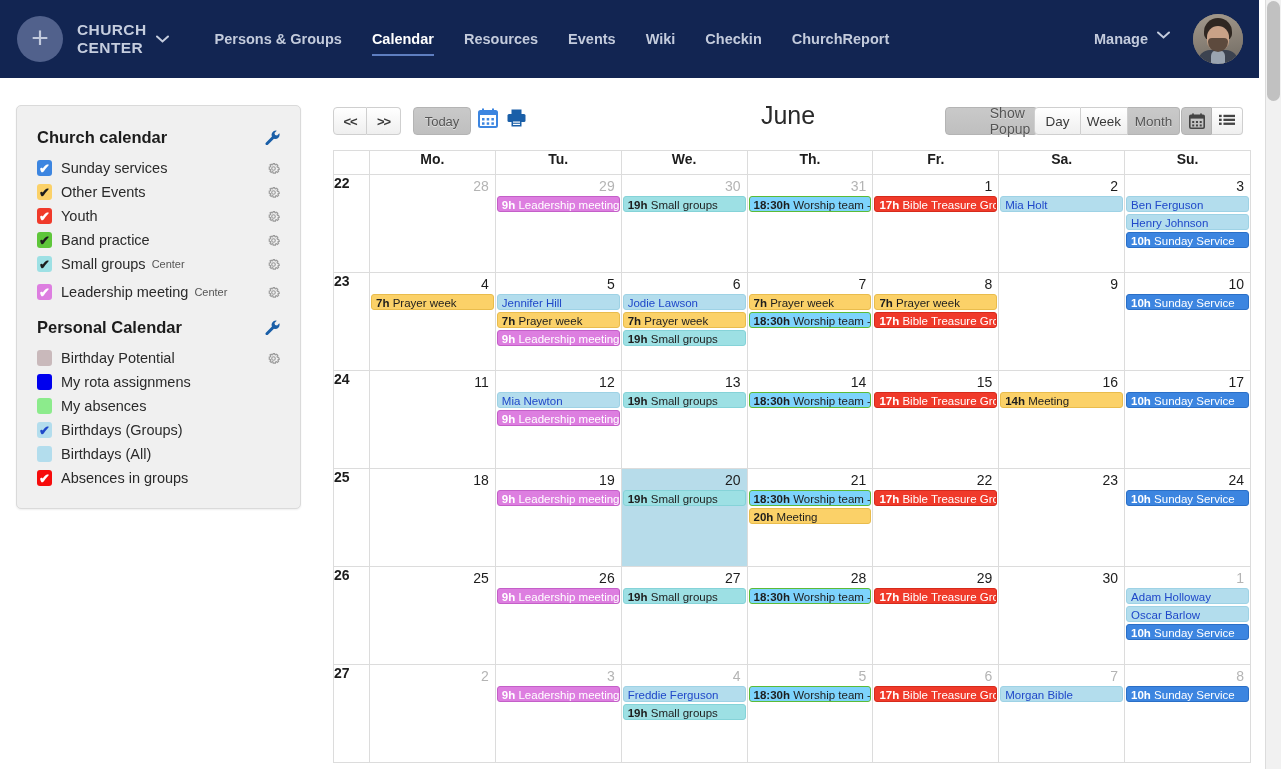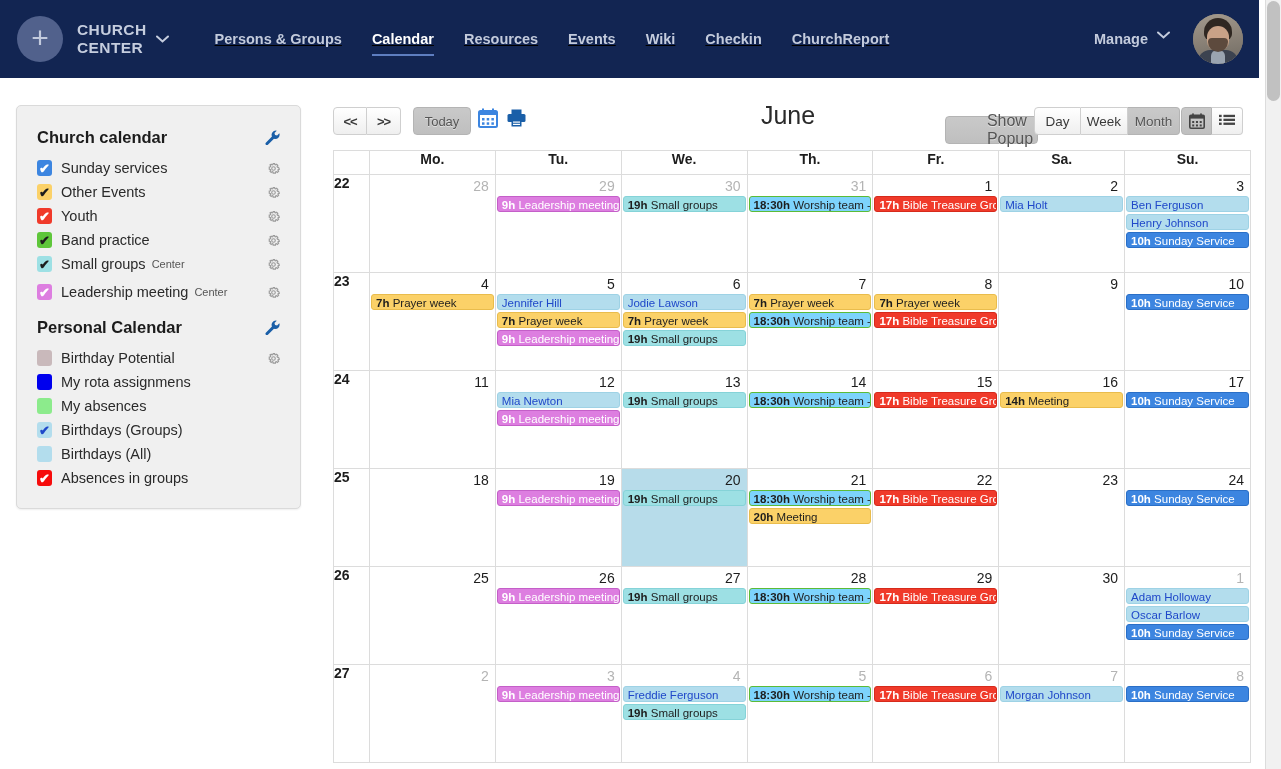--- a/index.html
+++ b/index.html
@@ -33,21 +33,21 @@
   #brand {
     margin-left: 14px;
     color: #c5cdde;
     font-size: 15.5px; font-weight: 700; letter-spacing: .4px;
     line-height: 18px;
     display: flex; align-items: center;
   }
   #brand .btext { display: block; }
   #brand .bcaret { margin-left: 9px; font-size: 13px; color: #c5cdde; }
   #navlinks {
-    display: flex; align-items: center; margin-left: 46px; height: 78px; text-decoration: underline;
+    display: flex; align-items: center; margin-left: 46px; height: 78px;
   }
   .navlink {
     color: #c3cbdc; font-size: 14.5px; font-weight: 600;
     margin-right: 30px; position: relative;
     height: 78px; display: flex; align-items: center;
     cursor: pointer; white-space: nowrap;
   }
   .navlink.active { color: #ffffff; }
   .navlink.active::after {
     content: ""; position: absolute; left: 0; right: 0; bottom: 22px;
@@ -164,22 +164,22 @@
   #navgroup .btn:last-child { border-radius: 0 4px 4px 0; border-left: none; }
   #navgroup .btn { font-weight: 700; width: 34px; padding: 0; letter-spacing: -1px; }
   #today-btn { position: absolute; left: 88px; top: 7px; border-radius: 4px;
     width: 58px; }
   #icon-cal-toolbar { position: absolute; left: 153px; top: 8px; cursor: pointer; }
   #icon-print { position: absolute; left: 182px; top: 9px; cursor: pointer; }
   #month-title {
     position: absolute; left: 0; right: 0; top: 1px;
     text-align: center; font-size: 25px; color: #2a2a2a; font-weight: 400;
   }
-  #showpopup { position: absolute; right: 213px; top: 16px; border-radius: 4px;
-    width: 93px; font-size: 16px; padding-left: 48px; }
+  #showpopup { position: absolute; right: 213px; top: 7px; border-radius: 4px;
+    width: 93px; font-size: 14px; padding-left: 48px; }
   #viewgroup { position: absolute; right: 71px; top: 7px; display: flex; }
   #viewgroup .btn { border-left: none; width: 47px; padding: 0; font-size: 13.5px; }
   #viewgroup .btn:first-child { border-radius: 4px 0 0 4px; border-left: 1px solid #cfcfcf; }
   #viewgroup .btn:last-child { border-radius: 0 4px 4px 0; width: 52px; }
   #modegroup { position: absolute; right: 8px; top: 7px; display: flex; }
   #modegroup .btn { width: 31px; padding: 0; }
   #modegroup .btn:first-child { border-radius: 4px 0 0 4px; }
   #modegroup .btn:last-child { border-radius: 0 4px 4px 0; border-left: none; }
 
   
@@ -752,21 +752,21 @@
           </td>
           <td class="day">
             <div class="daynum other">6</div>
             <div class="events">
               <div class="ev red"><b>17h</b> <span class="ttl">Bible Treasure Gro</span></div>
             </div>
           </td>
           <td class="day">
             <div class="daynum other">7</div>
             <div class="events">
-              <div class="ev ltblue"><span class="ttl">Morgan Johnson</span></div>
+              <div class="ev ltblue"><span class="ttl">Morgan Bible</span></div>
             </div>
           </td>
           <td class="day">
             <div class="daynum other">8</div>
             <div class="events">
               <div class="ev blue"><b>10h</b> <span class="ttl">Sunday Service</span></div>
             </div>
           </td>
         </tr>
       </tbody>

